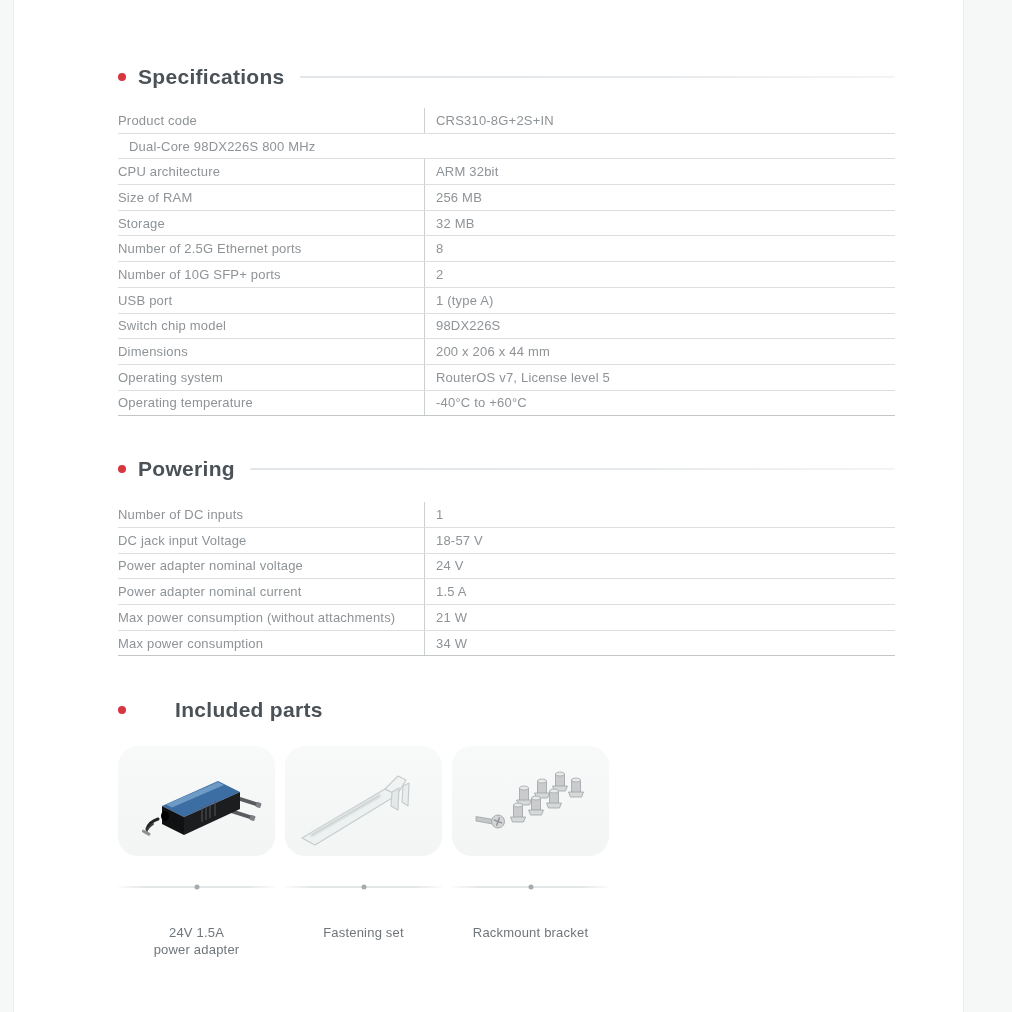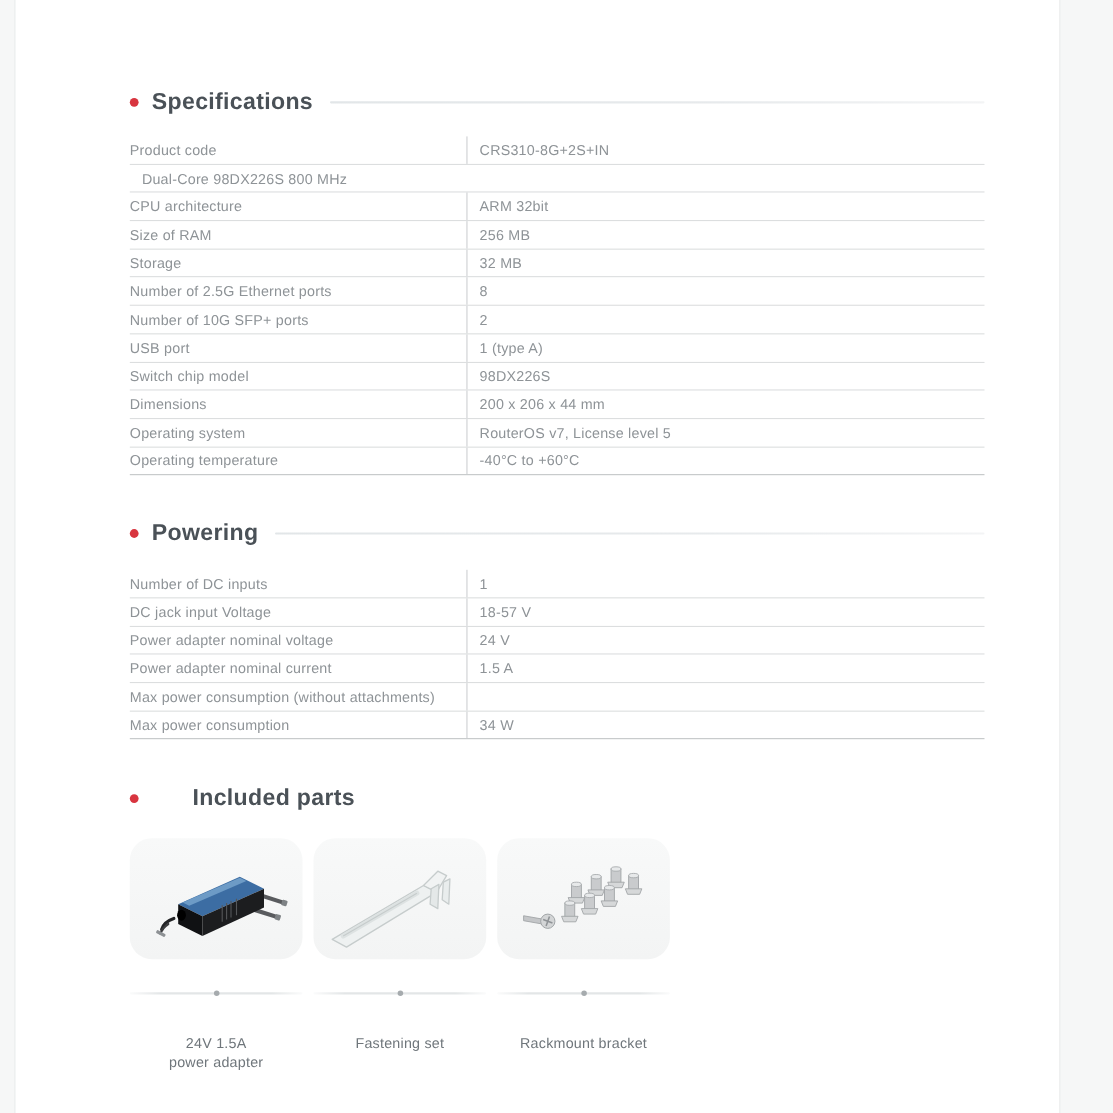--- a/index.html
+++ b/index.html
@@ -9,21 +9,21 @@
     font-family:"Liberation Sans","DejaVu Sans",sans-serif;
     color:var(--body-text,#8e9397);
   }
   .edge-strip{position:absolute;top:0;height:1012px;background:#f6f7f7;}
   .edge-strip.left{left:0;width:13px;border-right:1px solid #ebeded;}
   .edge-strip.right{left:963px;width:49px;border-left:1px solid #ebeded;}
 
   .content{position:absolute;left:118px;top:0;width:777px;}
 
   .section-heading{display:flex;align-items:center;height:26px;}
-  .section-heading.spec{margin-top:80px;}
+  .section-heading.spec{margin-top:64px;}
   .section-heading.pow{margin-top:40px;}
   .section-heading.inc{margin-top:41px;gap:37px;}
   .bullet{width:8px;height:8px;border-radius:50%;background:var(--accent-red,#d8353f);margin-right:12px;flex:0 0 auto;}
   .heading-text{font-size:21px;font-weight:bold;color:var(--heading-text,#4a5157);letter-spacing:0.3px;white-space:nowrap;}
   .heading-rule{flex:1;height:2px;margin-left:15px;border-radius:1px;
     background:linear-gradient(to right,#e2e6e8 0%,#e7eaec 60%,#f3f4f5 100%);}
 
   .spec-table{margin-top:18px;}
   .pow-table{margin-top:20px;}
   .trow{display:flex;align-items:stretch;height:24.7px;border-bottom:1px solid var(--row-border,#dcdedf);}
@@ -148,20 +148,21 @@
         <div class="tvalue">24 V</div>
       </div>
 
       <div class="trow">
         <div class="tlabel">Power adapter nominal current</div>
         <div class="tvalue">1.5 A</div>
       </div>
 
       <div class="trow">
         <div class="tlabel">Max power consumption (without attachments)</div>
+        <div class="tvalue">21 W</div>
       </div>
 
       <div class="trow">
         <div class="tlabel">Max power consumption</div>
         <div class="tvalue">34 W</div>
       </div>
     </div>
 
   <div class="section-heading inc">
     <span class="bullet"></span>

